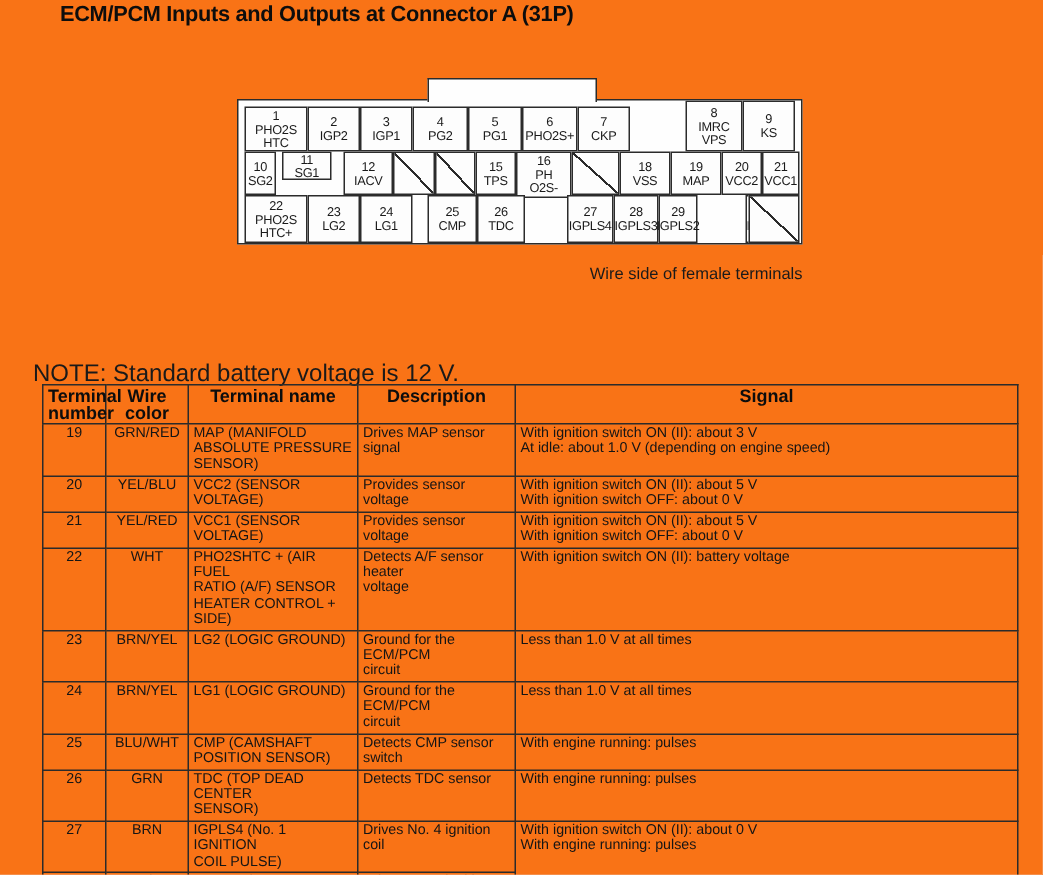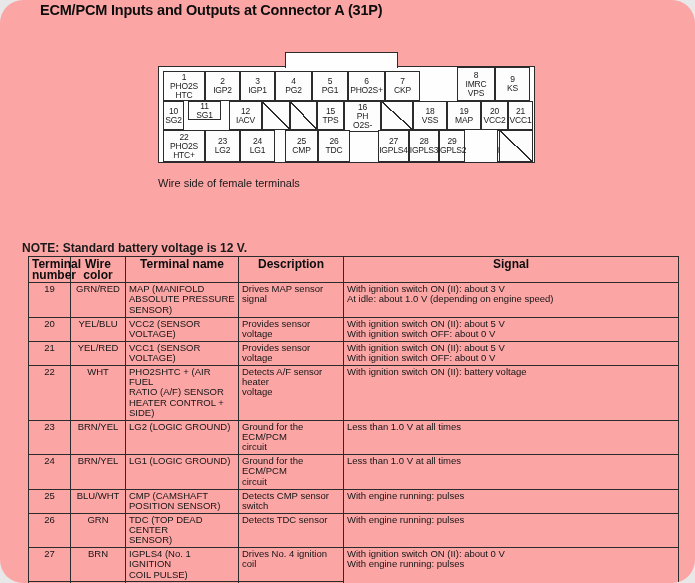--- a/index.html
+++ b/index.html
@@ -1,23 +1,22 @@
 <!DOCTYPE html>
 <html><head>
 <meta charset="utf-8">
 <style>
   * { box-sizing: border-box; margin: 0; padding: 0; }
   body { background: #e8e8e8; font-family: "Liberation Sans", sans-serif; }
   #page {
     position: relative;
     width: 695px; height: 583px;
-    background: #fca5a5;
+    background: #f97316;
     color: #151515;
     overflow: hidden;
-    border-radius: 23px;
   }
   
   .doc-title {
     position: absolute; left: 40px; top: 2px;
     font-size: 14.5px; font-weight: bold; letter-spacing: -0.2px;
     color: #0d0d0d;
   }
   
   .conn-outline {
     position: absolute; left: 158px; top: 66px; width: 377px; height: 97px;
@@ -37,26 +36,26 @@
     font-size: 8.5px; line-height: 1.06; letter-spacing: -0.2px;
     color: #1a1a1a; z-index: 2;
   }
   #connector-cells .pin.slash {
     background-image: linear-gradient(to top right,
       transparent calc(50% - 0.7px), #2b2b2b calc(50% - 0.7px),
       #2b2b2b calc(50% + 0.7px), transparent calc(50% + 0.7px));
   }
   .conn-caption {
     position: absolute; left: 158px; top: 177px; width: 377px;
-    text-align: left; font-size: 11px; color: #1a1a1a;
+    text-align: right; font-size: 11px; color: #1a1a1a;
   }
   
   .note-line {
     position: absolute; left: 22px; top: 241px;
-    font-size: 12px; color: #1a1a1a; font-weight: bold;
+    font-size: 16px; color: #1a1a1a;
   }
   
   #terminal-table {
     position: absolute; left: 28px; top: 256px; width: 650px;
     border-collapse: collapse; table-layout: fixed;
   }
   #terminal-table col.c0 { width: 42px; }
   #terminal-table col.c1 { width: 55px; }
   #terminal-table col.c2 { width: 113px; }
   #terminal-table col.c3 { width: 105px; }

